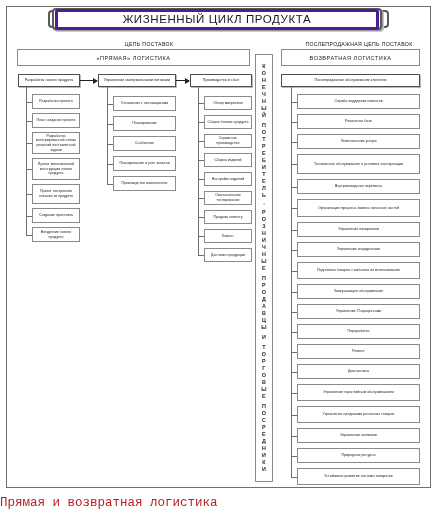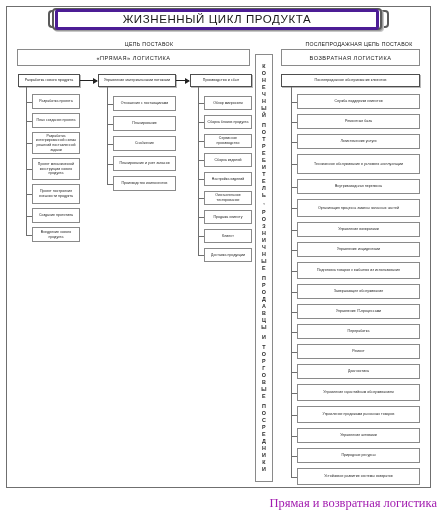--- a/index.html
+++ b/index.html
@@ -90,22 +90,22 @@
   .arrow::after{
     content:"";position:absolute;right:-1px;top:-2.5px;
     border-left:5px solid #222;
     border-top:3px solid transparent;
     border-bottom:3px solid transparent;
   }
 
   
   .figure-caption{
     position:absolute;left:0;top:496px;width:437px;
-    text-align:right;font-family:Liberation Serif, serif;
-    font-size:12.5px;color:#a21caf;
+    text-align:left;font-family:Liberation Mono, monospace;
+    font-size:12.5px;color:#b91c1c;
   }
 </style>
 </head>
 <body>
 
 <div class="page">
 
   <div class="diagram-frame"></div>
 
   <div class="cap-left"></div>

